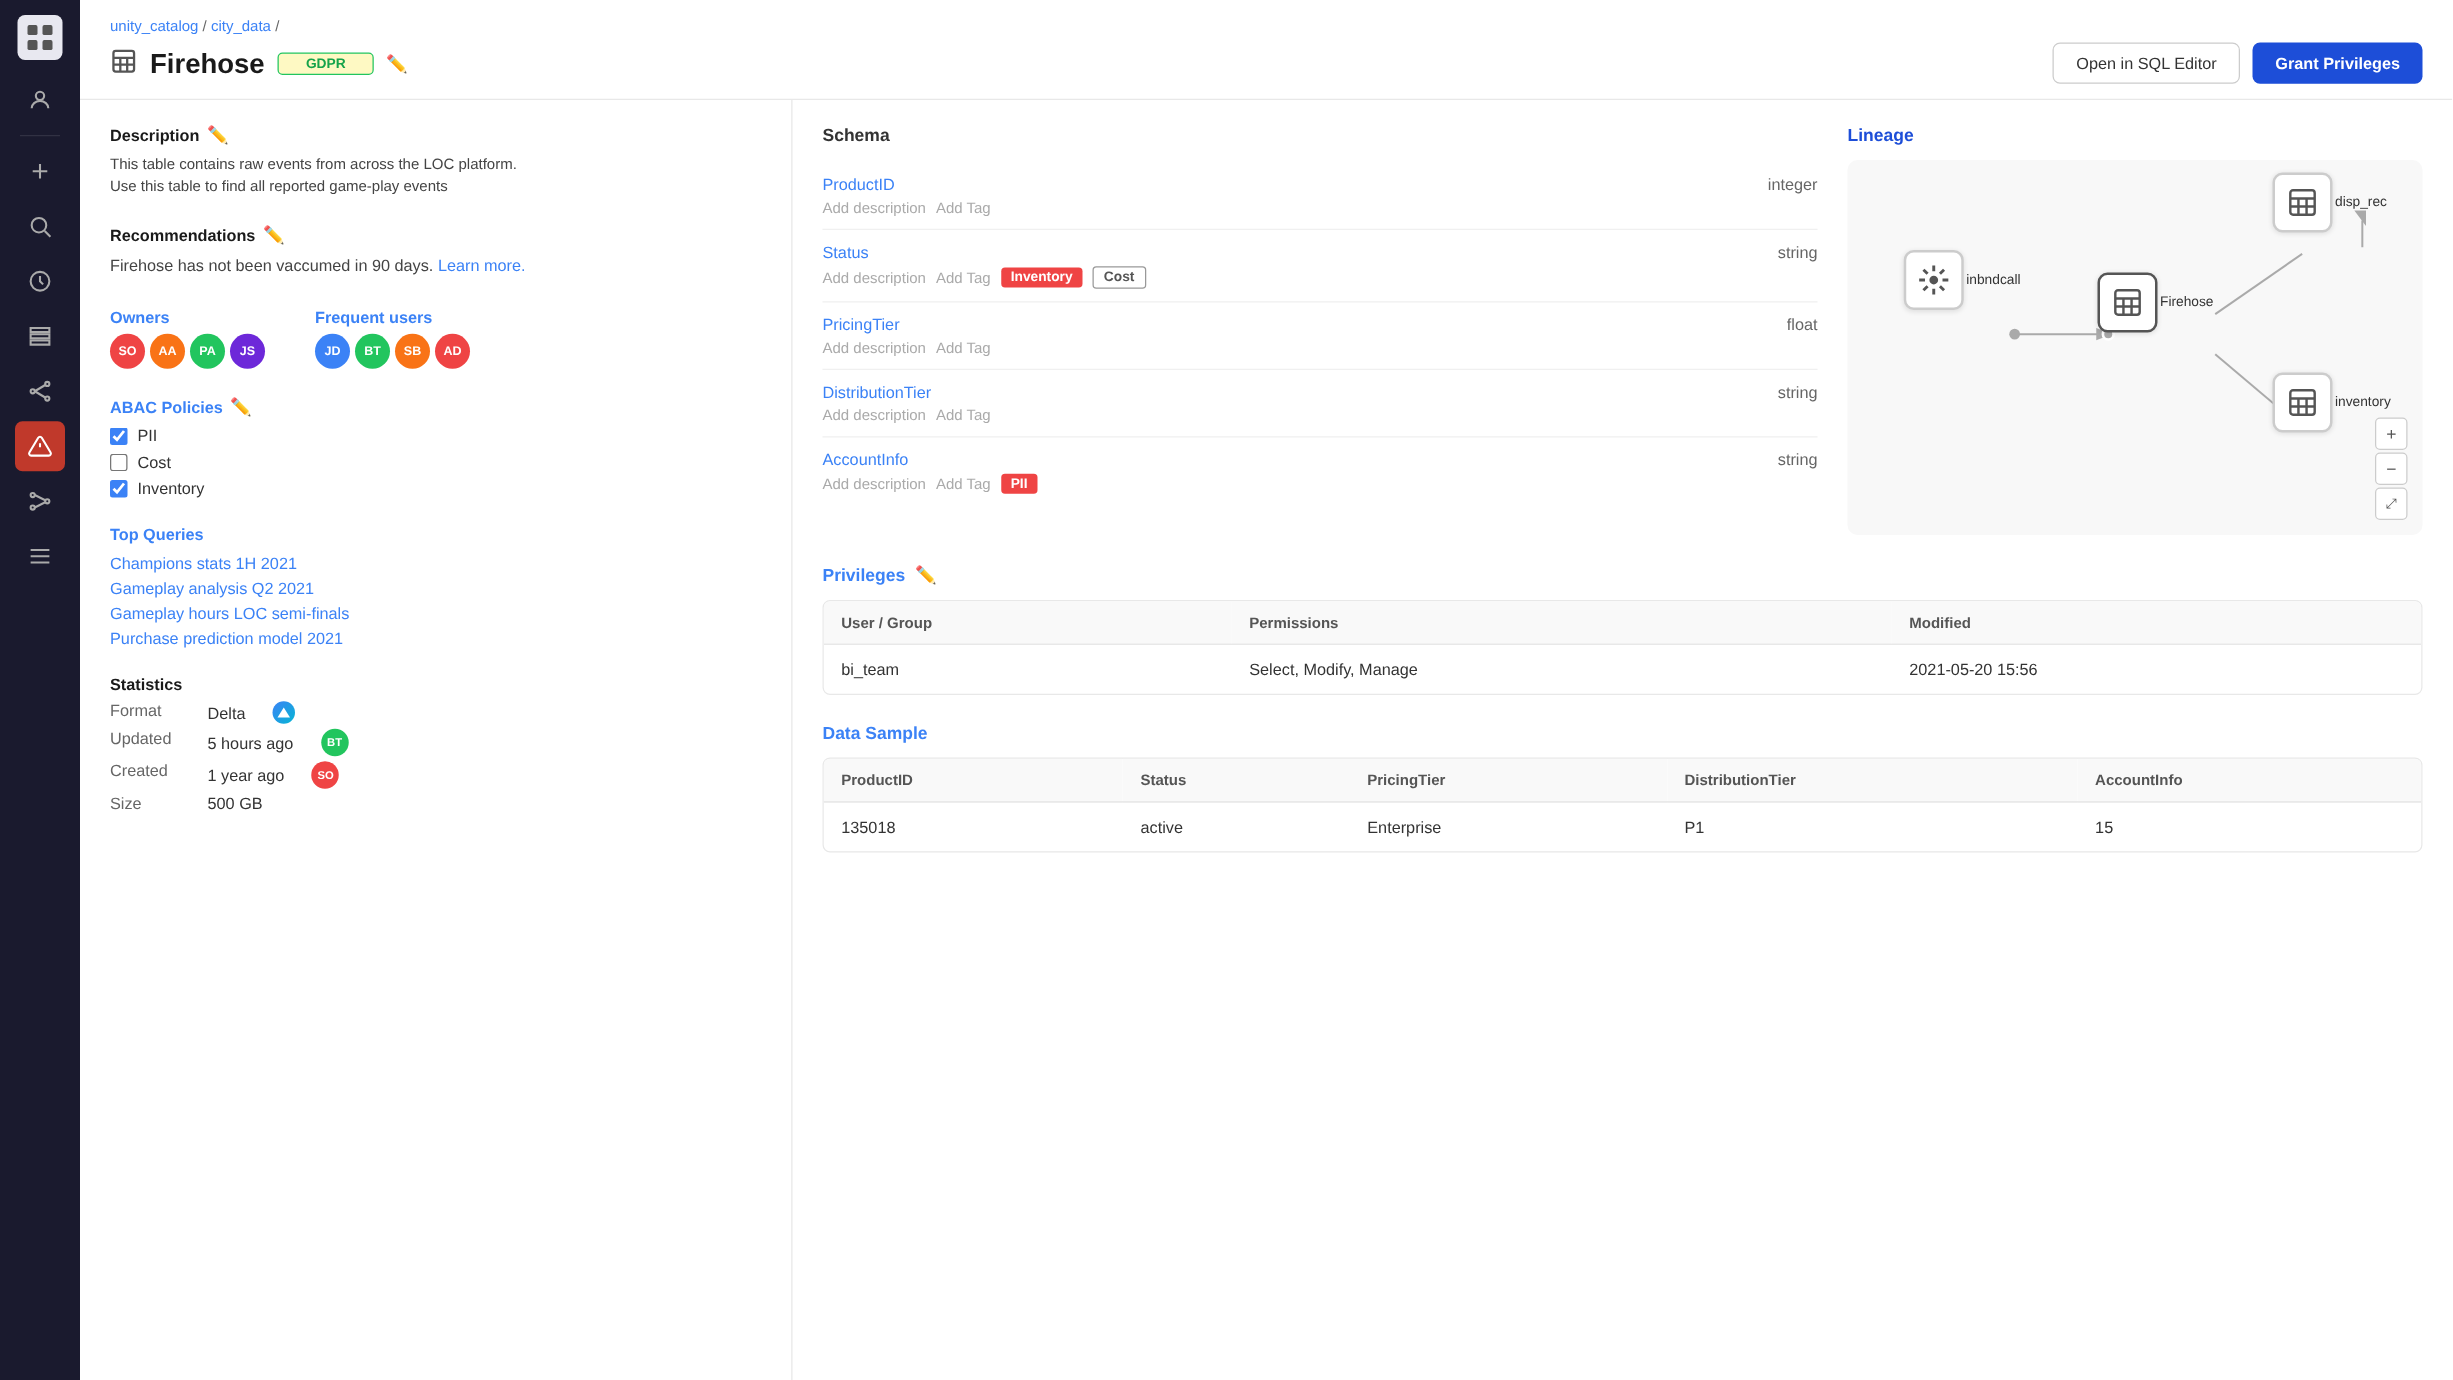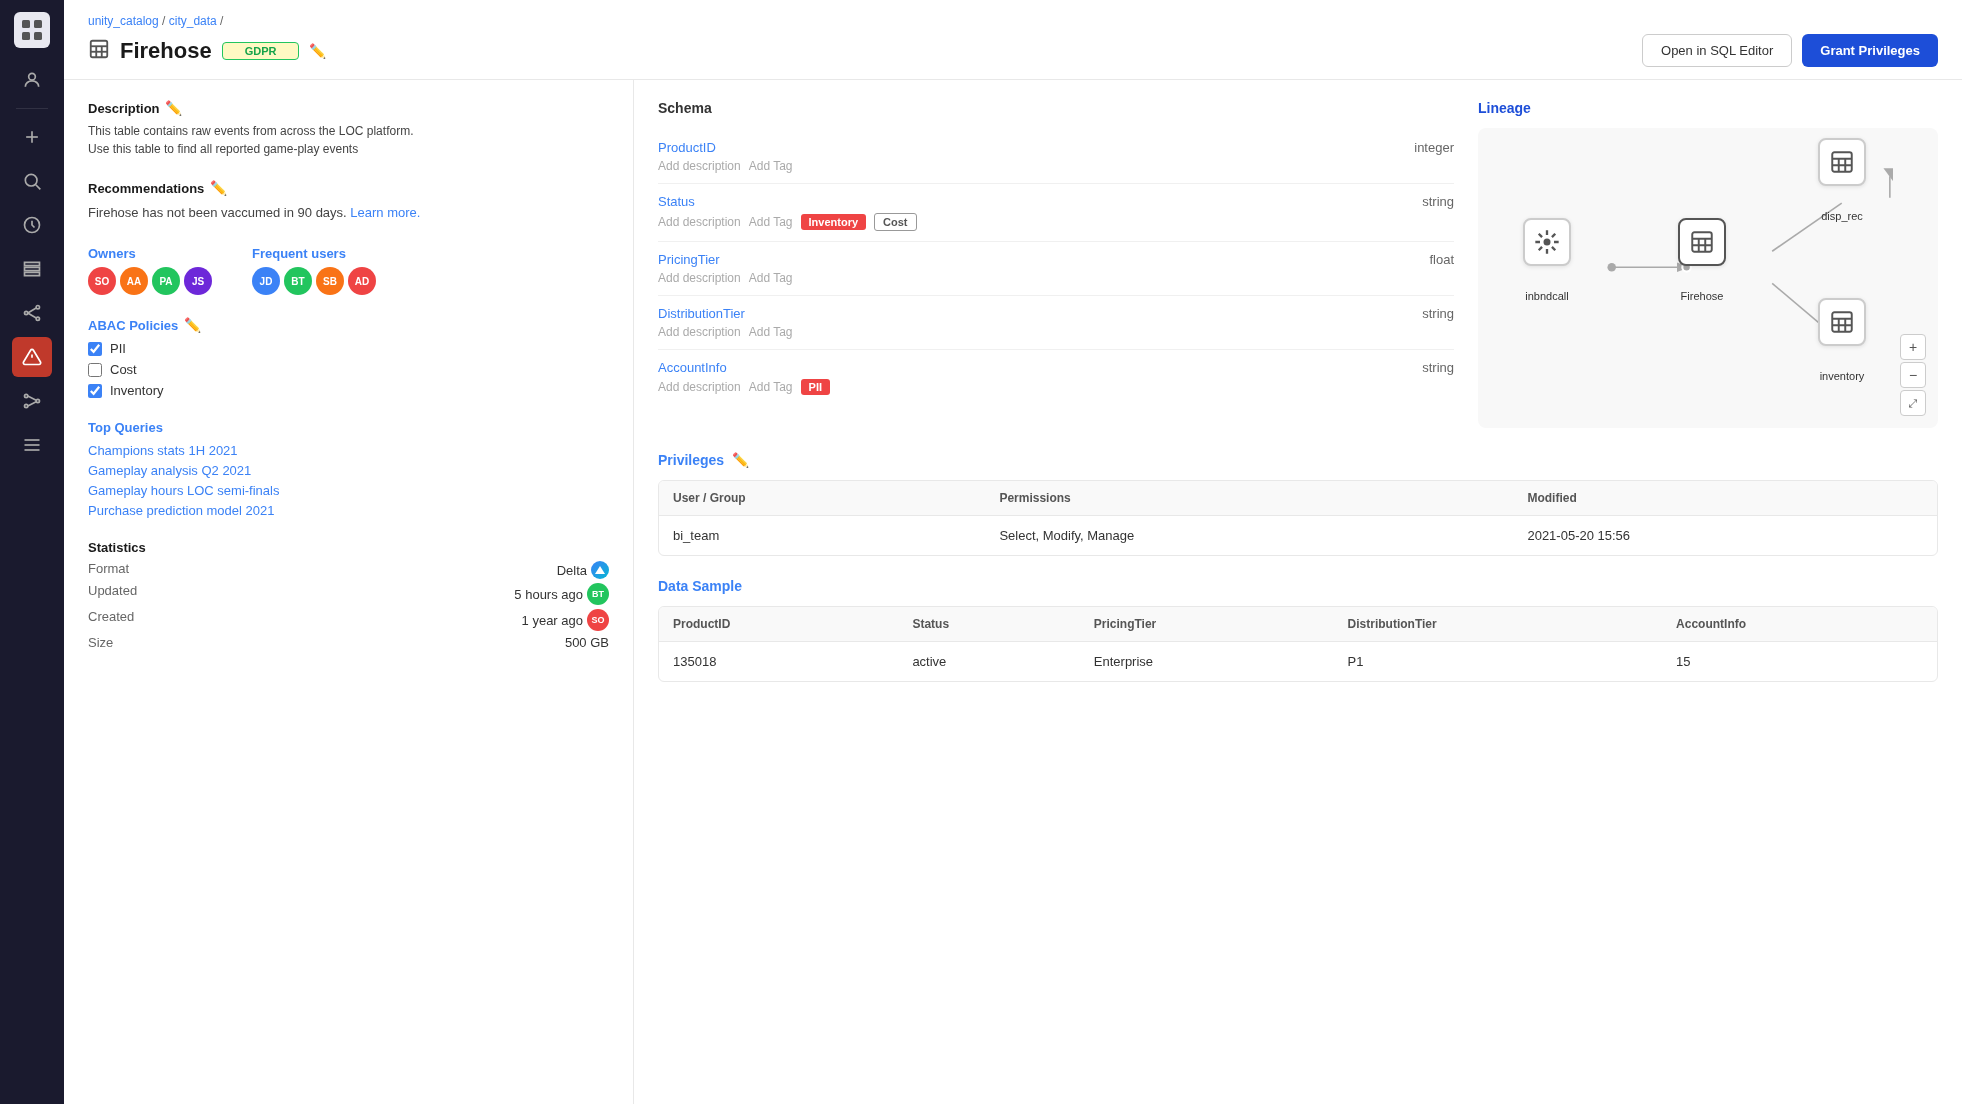--- a/index.html
+++ b/index.html
@@ -60,40 +60,40 @@
     .checkbox-item { display: flex; align-items: center; gap: 8px; margin-bottom: 6px; font-size: 13px; color: #333; }
     .checkbox-item input { width: 14px; height: 14px; accent-color: #3b82f6; }
 
     
     .queries-title { color: #3b82f6; font-size: 13px; font-weight: 600; margin-bottom: 8px; }
     .query-link { display: block; color: #3b82f6; font-size: 13px; margin-bottom: 5px; text-decoration: none; }
 
     
     .stats-grid { display: grid; grid-template-columns: 70px 1fr; gap: 4px 8px; margin-top: 4px; }
     .stat-label { font-size: 13px; color: #666; }
-    .stat-value { font-size: 13px; color: #333; display: flex; align-items: center; gap: 4px; justify-content: flex-end; }
+    .stat-value { font-size: 13px; color: #333; display: flex; align-items: center; gap: 22px; }
     .delta-badge { width: 18px; height: 18px; border-radius: 50%; background: linear-gradient(135deg, #3b82f6, #06b6d4); display: flex; align-items: center; justify-content: center; }
 
     
     .schema-title { font-size: 14px; font-weight: 600; color: #333; margin-bottom: 14px; }
     .schema-row { padding: 10px 0; border-bottom: 1px solid #f0f0f0; }
     .schema-row:last-child { border-bottom: none; }
     .schema-field-name { color: #3b82f6; font-size: 13px; font-weight: 500; margin-bottom: 4px; }
     .schema-field-type { color: #666; font-size: 13px; float: right; }
     .schema-meta { display: flex; align-items: center; gap: 8px; margin-top: 4px; }
     .schema-add { font-size: 12px; color: #aaa; cursor: pointer; }
     .tag-badge { font-size: 11px; font-weight: 700; padding: 2px 8px; border-radius: 3px; color: #fff; }
     .tag-inventory { background: #ef4444; }
     .tag-cost { background: #6b7280; color: #fff; border: 1px solid #6b7280; background: #fff; color: #555; border: 1.5px solid #999; }
     .tag-pii { background: #ef4444; }
 
     
     .lineage-title { font-size: 14px; font-weight: 600; color: #1d4ed8; margin-bottom: 12px; }
     .lineage-canvas { background: #f8f8f8; border-radius: 8px; padding: 16px; position: relative; height: 300px; overflow: hidden; }
-    .lineage-node { position: absolute; display: flex; flex-direction: column; align-items: center; gap: 24px; }
+    .lineage-node { position: absolute; display: flex; flex-direction: row; align-items: center; gap: 2px; }
     .lineage-node-box { width: 48px; height: 48px; background: #fff; border: 2px solid #ccc; border-radius: 8px; display: flex; align-items: center; justify-content: center; box-shadow: 0 1px 4px rgba(0,0,0,0.1); }
     .lineage-node-label { font-size: 11px; color: #333; text-align: center; }
     .lineage-svg { position: absolute; top: 0; left: 0; width: 100%; height: 100%; }
     .lineage-controls { position: absolute; right: 12px; bottom: 12px; display: flex; flex-direction: column; gap: 2px; }
     .lineage-btn { width: 26px; height: 26px; background: #fff; border: 1px solid #ccc; border-radius: 4px; display: flex; align-items: center; justify-content: center; cursor: pointer; font-size: 14px; color: #555; }
 
     
     .privileges-header { display: flex; align-items: center; gap: 8px; margin-bottom: 12px; }
     .privileges-title { font-size: 14px; font-weight: 600; color: #3b82f6; }
     .table-wrapper { border: 1px solid #e8e8e8; border-radius: 6px; overflow: hidden; margin-bottom: 20px; }
@@ -402,21 +402,21 @@
                 </marker>
                 <marker id="arrowup" markerWidth="8" markerHeight="8" refX="3" refY="6" orient="auto">
                   <path d="M0,0 L0,8 L6,8 z" fill="#aaa" transform="rotate(-90 4 4)"></path>
                 </marker>
               </defs>
 
               <circle cx="125" cy="130" r="4" fill="#aaa"></circle>
               <circle cx="195" cy="130" r="4" fill="#aaa" stroke="white" stroke-width="2"></circle>
             </svg>
 
-            <div class="lineage-node" style="left:45px; top:90px;">
+            <div class="lineage-node" style="left:45px; top:72px;">
               <div class="lineage-node-box">
                 <svg width="28" height="28" viewBox="0 0 24 24" fill="none">
                   <circle cx="12" cy="12" r="3" fill="#555"></circle>
                   <line x1="12" y1="2" x2="12" y2="6" stroke="#555" stroke-width="2"></line>
                   <line x1="12" y1="18" x2="12" y2="22" stroke="#555" stroke-width="2"></line>
                   <line x1="2" y1="12" x2="6" y2="12" stroke="#555" stroke-width="2"></line>
                   <line x1="18" y1="12" x2="22" y2="12" stroke="#555" stroke-width="2"></line>
                   <line x1="4.93" y1="4.93" x2="7.76" y2="7.76" stroke="#555" stroke-width="2"></line>
                   <line x1="16.24" y1="16.24" x2="19.07" y2="19.07" stroke="#555" stroke-width="2"></line>
                   <line x1="4.93" y1="19.07" x2="7.76" y2="16.24" stroke="#555" stroke-width="2"></line>

